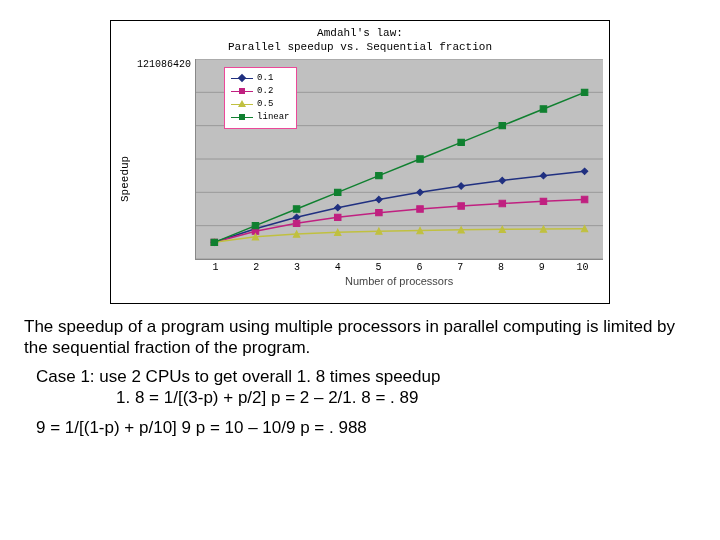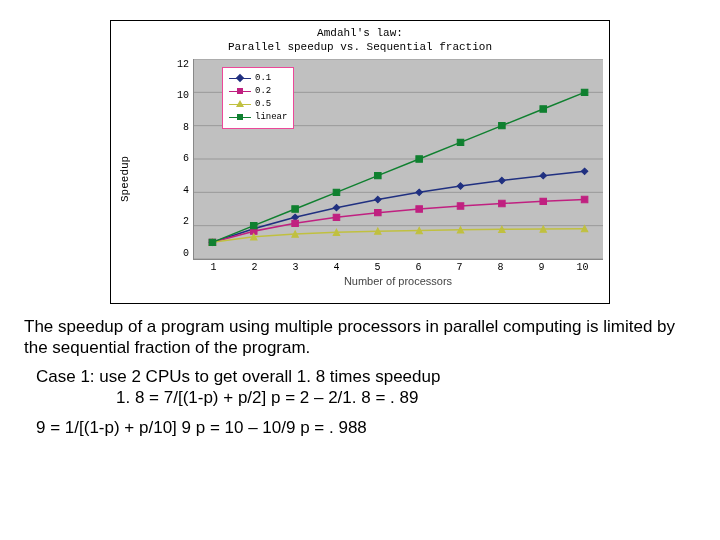--- a/index.html
+++ b/index.html
@@ -36,28 +36,26 @@
   .ylabel {
     writing-mode: vertical-rl;
     transform: rotate(180deg);
     font-family: "Courier New", monospace;
     font-size: 11px;
     text-align: center;
     padding: 0 2px;
   }
   .yticks {
     display: flex;
-    flex-direction: column;
     justify-content: space-between;
     font-family: "Courier New", monospace;
     font-size: 10px;
-    text-align: right;
+    text-align: left;
     padding: 0 4px;
     height: 200px;
-    margin-left: 40px;
   }
   .plot-col {
     flex: 1;
     display: flex;
     flex-direction: column;
   }
   .plot {
     position: relative;
     height: 200px;
     background: #c0c0c0;
@@ -239,18 +237,18 @@
         </div>
       <div class="xlabel">Number of processors</div>
     </div>
   </div>
 </div>
 
 <div class="caption">The speedup of a program using multiple processors in parallel computing is limited by the sequential fraction of the program.</div>
 
 <div class="case">
   <div>Case 1:  use 2 CPUs to get overall 1. 8 times speedup</div>
-  <div style="padding-left:80px">1. 8 = 7/[(1-p) + p/2]   p = 2 – 2/1. 8 = . 89</div>
+  <div style="padding-left:80px">1. 8 = 1/[(3-p) + p/2]   p = 2 – 2/1. 8 = . 89</div>
 </div>
 
 <div class="case">
   <div>9 = 1/[(1-p) + p/10]   9 p = 10 – 10/9        p = . 988</div>
 </div>
 
 </body></html>

